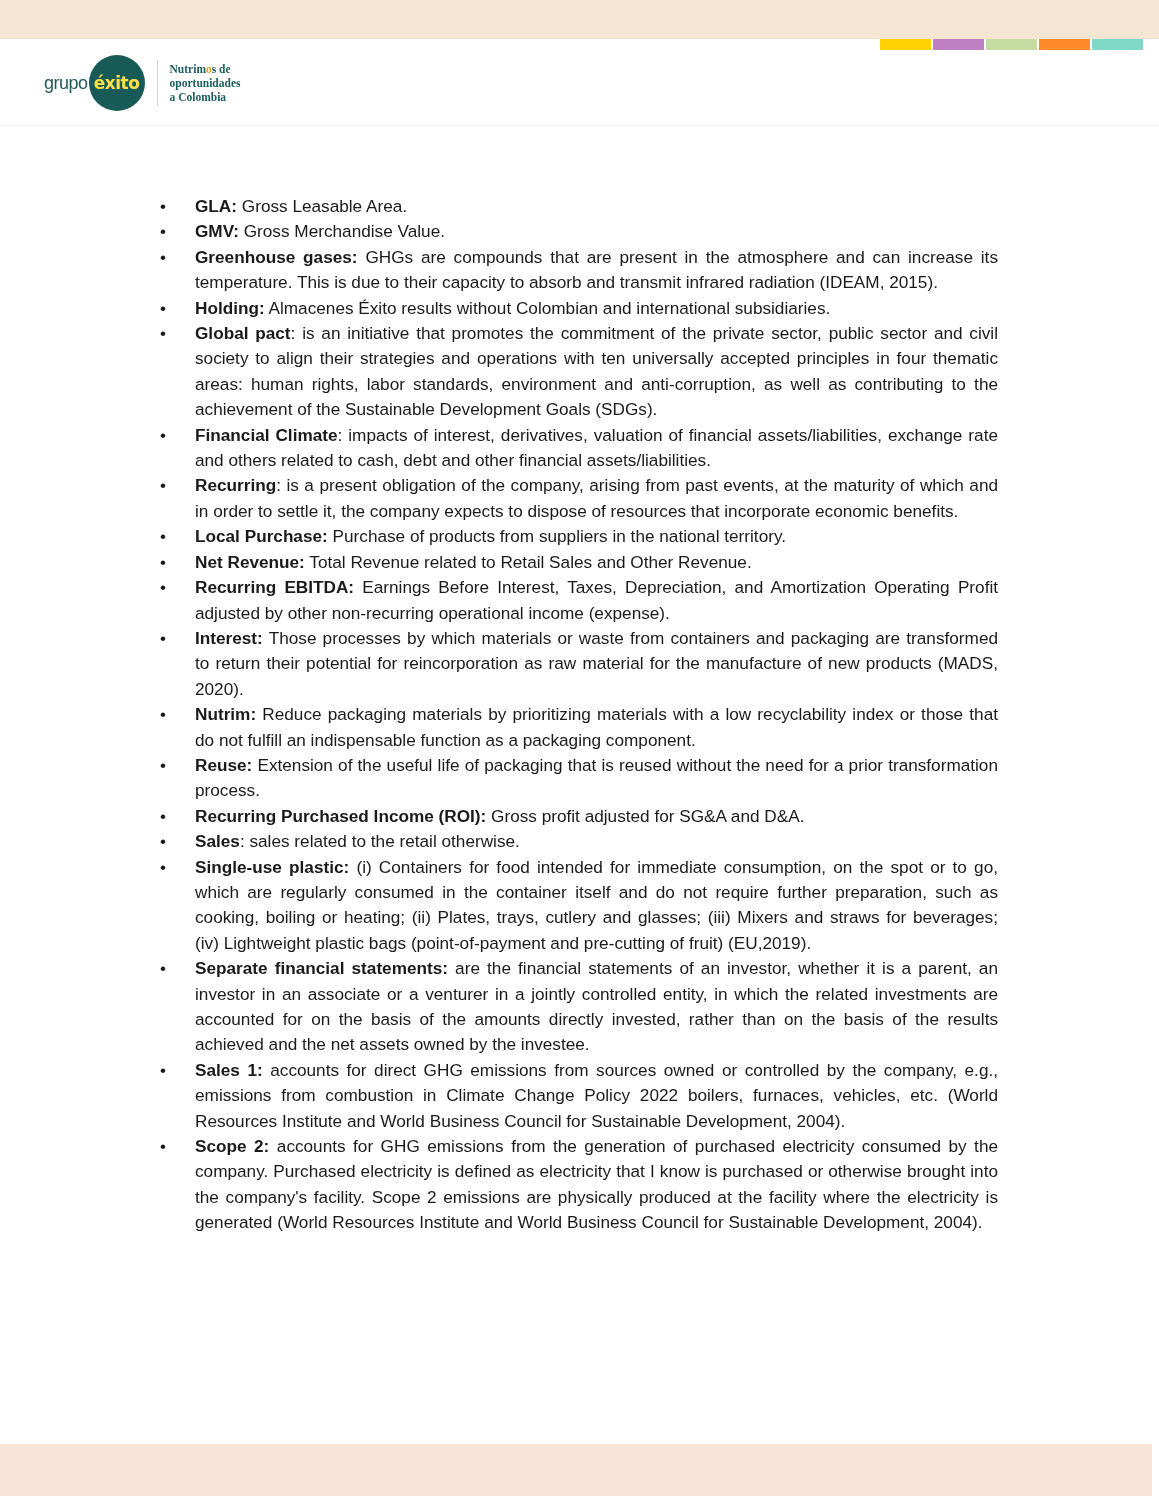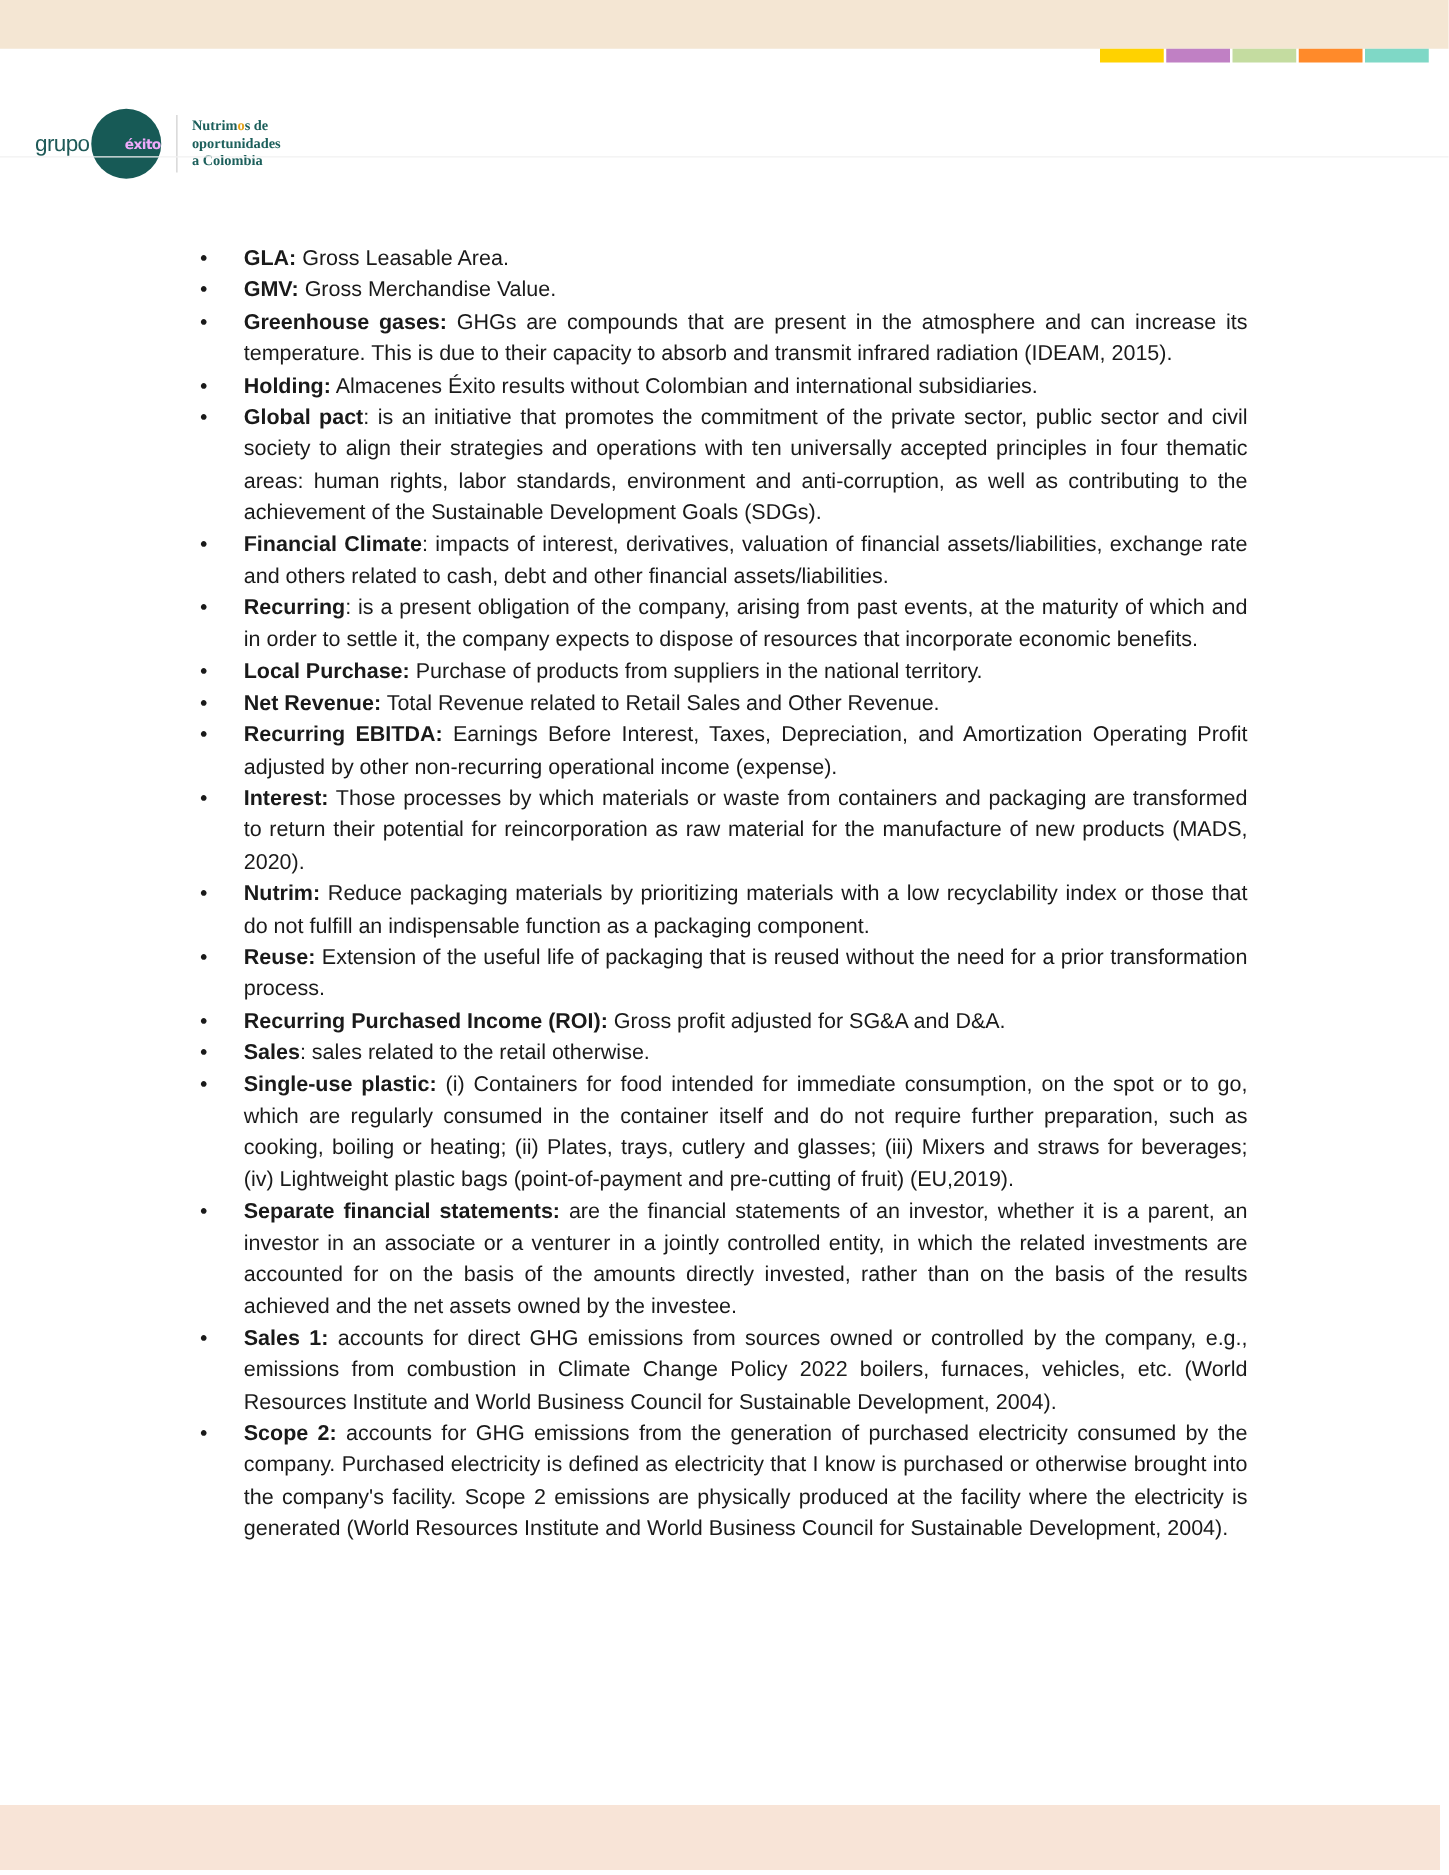--- a/index.html
+++ b/index.html
@@ -32,44 +32,43 @@
       height: 11px;
     }
     .header-divider {
       position: absolute;
       left: 0; top: 125px;
       width: 1159px; height: 1px;
       background: #f1f1f1;
     }
     .logo {
       position: absolute;
-      left: 28px; top: 54px;
+      left: 44px; top: 54px;
       height: 58px;
       display: flex;
       align-items: center;
-      margin-top: 32px;
     }
     .logo-grupo {
       font-family: "Liberation Sans", sans-serif;
       font-size: 18px;
       color: #1f5a58;
       letter-spacing: -0.5px;
       margin-right: 1px;
     }
     .logo-circle {
       width: 56px; height: 56px;
       border-radius: 50%;
       background: #175a56;
-      color: #f0abfc;
+      color: #fde047;
       font-family: "DejaVu Sans", sans-serif;
       font-weight: bold;
-      font-size: 11px;
+      font-size: 17px;
       display: flex;
       align-items: center;
-      justify-content: flex-end;
+      justify-content: center;
       letter-spacing: -0.5px;
     }
     .logo-sep {
       width: 1px;
       height: 46px;
       background: #cfcfcf;
       margin: 0 12px 0 12px;
     }
     .logo-tagline {
       font-family: Liberation Serif, serif;

